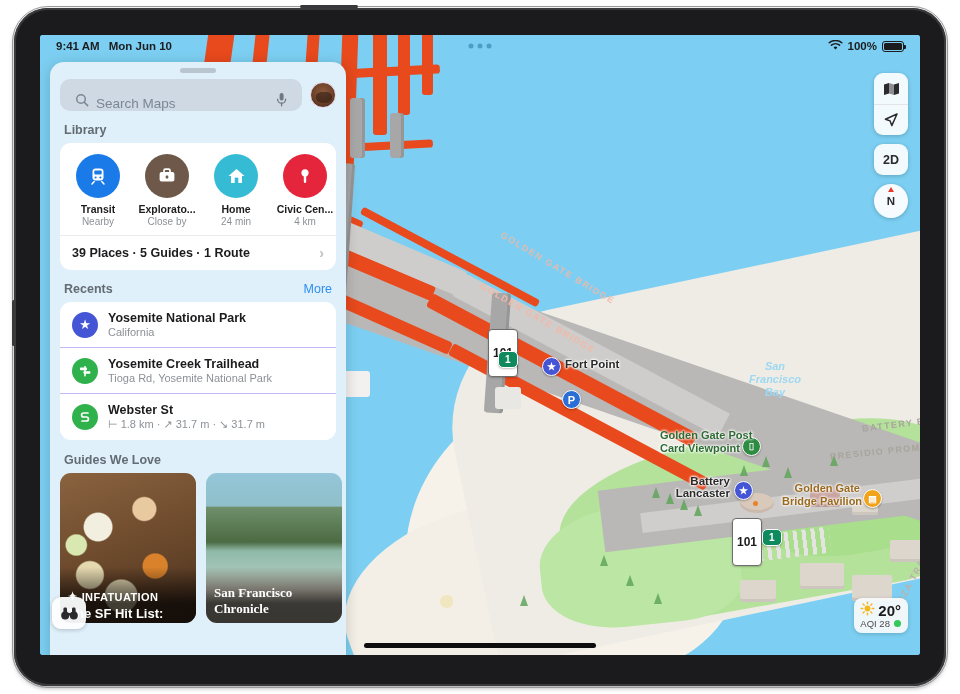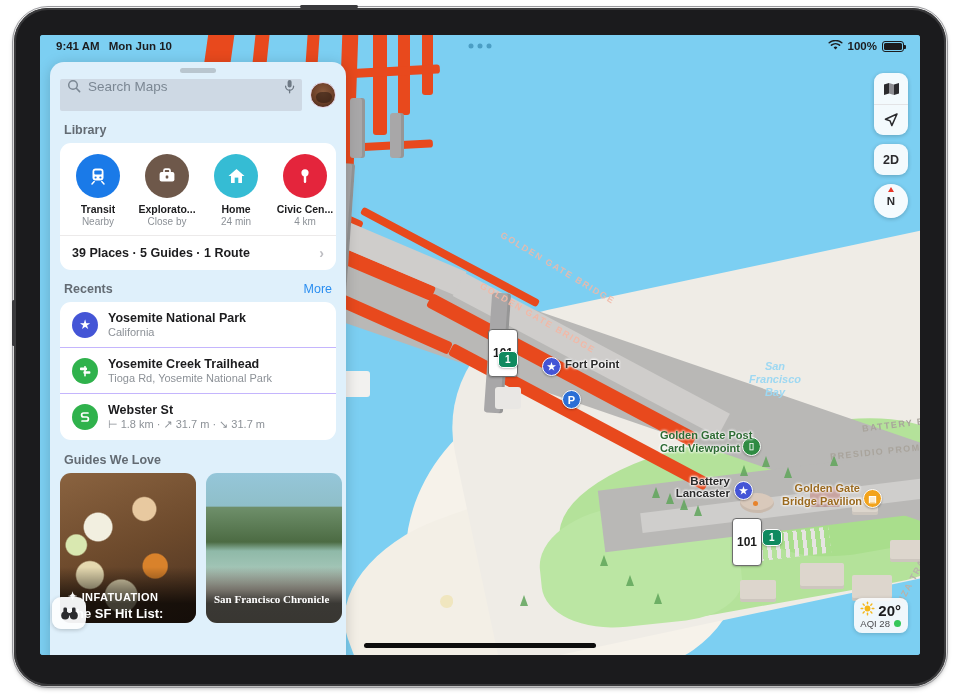--- a/index.html
+++ b/index.html
@@ -260,23 +260,23 @@
     width: 36px; height: 5px; border-radius: 3px;
     background: #b9c6cf; margin: 6px auto 4px auto;
   }
   #search-row {
     display: flex; align-items: center; gap: 8px;
     padding: 2px 10px 10px 10px;
   }
   #search-field {
     flex: 1; height: 32px;
     background: #ced9e4;
-    border-radius: 2px;
-    display: flex; align-items: flex-start; gap: 7px;
-    padding: 0 7px;
+    border-radius: 10px;
+    display: flex; align-items: flex-end; gap: 7px;
+    padding: 0 15px;
   }
   #search-placeholder { color: #7b8793; font-size: 13.5px; flex: 1; }
   #avatar {
     width: 26px; height: 26px; border-radius: 50%;
     background: radial-gradient(circle at 50% 38%, #8a5a3d 0%, #6b3f28 58%, #3a2318 100%);
     border: 1.6px solid #e8d8ea;
     position: relative; flex: none;
   }
   #avatar::after {
     content: ""; position: absolute; left: 5px; top: 9px; width: 16px; height: 11px;
@@ -367,22 +367,22 @@
   .guide-overlay {
     position: absolute; left: 0; right: 0; bottom: 0; height: 56px;
     background: linear-gradient(180deg, rgba(0,0,0,0) 0%, rgba(0,0,0,.72) 65%);
   }
   .guide-brand {
     position: absolute; left: 8px; bottom: 20px;
     color: #fff; font-size: 11px; font-weight: bold; letter-spacing: .4px;
     display: flex; align-items: center; gap: 4px;
   }
   .guide-brand-serif {
-    position: absolute; left: 8px; bottom: 18px;
-    color: #fff; font-size: 11px; font-weight: bold;
+    position: absolute; left: 8px; bottom: 6px;
+    color: #fff; font-size: 13px; font-weight: bold;
     font-family: "Liberation Serif", serif;
   }
   .guide-title {
     position: absolute; left: 8px; bottom: 2px;
     color: #fff; font-size: 13px; font-weight: bold;
   }
 
   
   #map-ctrls {
     position: absolute; right: 12px; top: 38px; z-index: 35;

